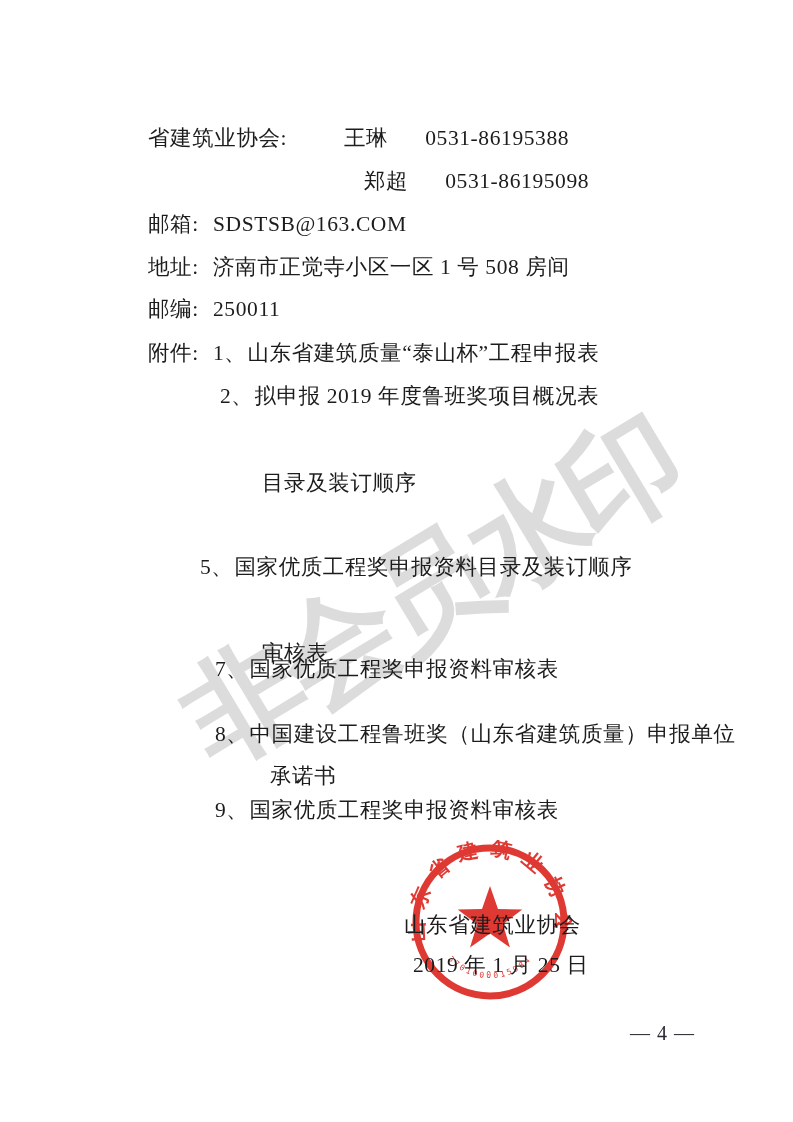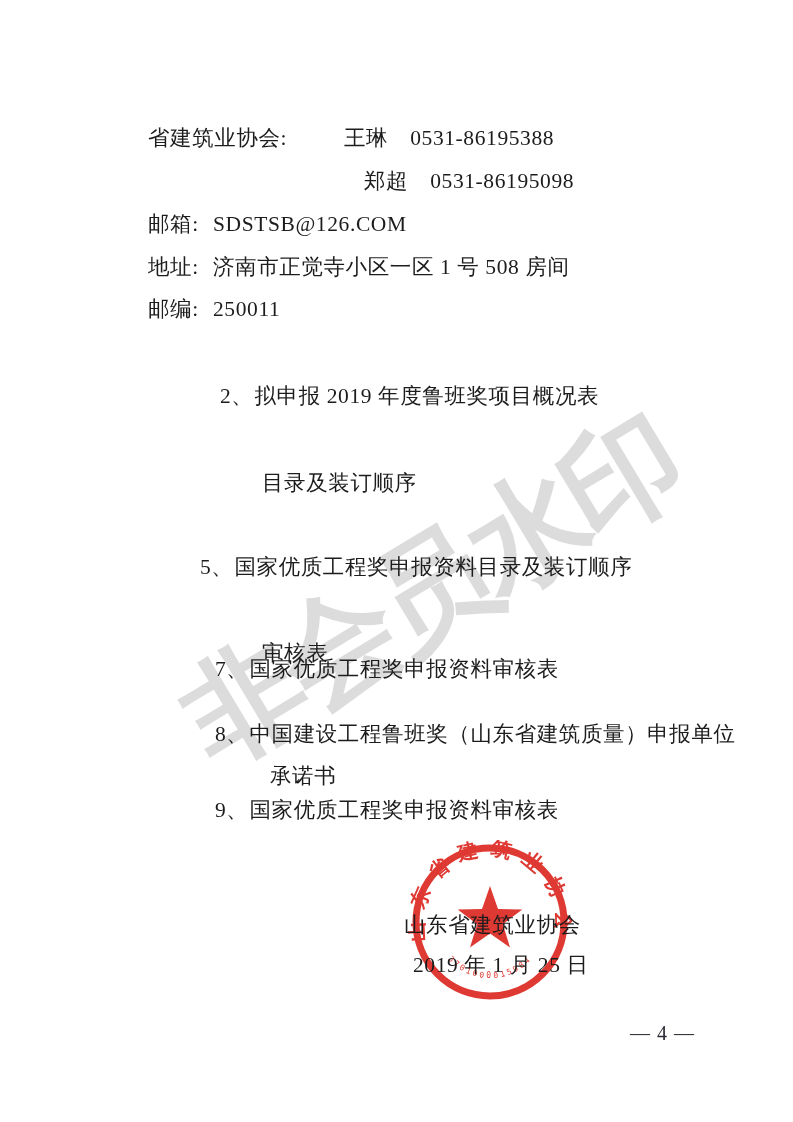--- a/index.html
+++ b/index.html
@@ -40,21 +40,21 @@
     line-height: 26px;
     font-size: 21.5px;
     letter-spacing: 0.6px;
     color: #1c1c1c;
     white-space: nowrap;
     z-index: 3;
   }
 
   .lbl-org { display: inline-block; width: 196px; }
   .lbl-sm  { display: inline-block; width: 65px; }
-  .phone   { margin-left: 22px; }
+  .phone   { margin-left: 37px; }
   .att-num { margin-right: 1px; }
 
   .seal-wrap {
     position: absolute;
     left: 408px;
     top: 840px;
     width: 164px;
     height: 164px;
     z-index: 2;
     opacity: 0.93;
@@ -80,29 +80,32 @@
 
   <div class="watermark">非会员水印</div>
 
   <div class="line" style="top:125px">
     <span class="lbl-org">省建筑业协会:</span><span>王琳</span><span class="phone">0531-86195388</span>
   </div>
   <div class="line" style="top:168px;left:364px">
     <span>郑超</span><span class="phone">0531-86195098</span>
   </div>
   <div class="line" style="top:211px">
-    <span class="lbl-sm">邮箱:</span><span>SDSTSB@126.COM</span>
+    <span class="lbl-sm">邮箱:</span><span>SDSTSB@163.COM</span>
   </div>
   <div class="line" style="top:254px">
     <span class="lbl-sm">地址:</span><span>济南市正觉寺小区一区 1 号 508 房间</span>
   </div>
   <div class="line" style="top:296px">
     <span class="lbl-sm">邮编:</span><span>250011</span>
   </div>
 
+  <div class="line" style="top:340px">
+    <span class="lbl-sm">附件:</span><span class="att-num">1、</span><span>山东省建筑质量“泰山杯”工程申报表</span>
+  </div>
   <div class="line" style="top:383px;left:220px">
     <span class="att-num">2、</span><span>拟申报 2019 年度鲁班奖项目概况表</span>
   </div>
   <div class="line" style="top:470px;left:262px">
     <span>目录及装订顺序</span>
   </div>
   <div class="line" style="top:554px;left:200px">
     <span class="att-num">5、</span><span>国家优质工程奖申报资料目录及装订顺序</span>
   </div>
   <div class="line" style="top:640px;left:262px">

